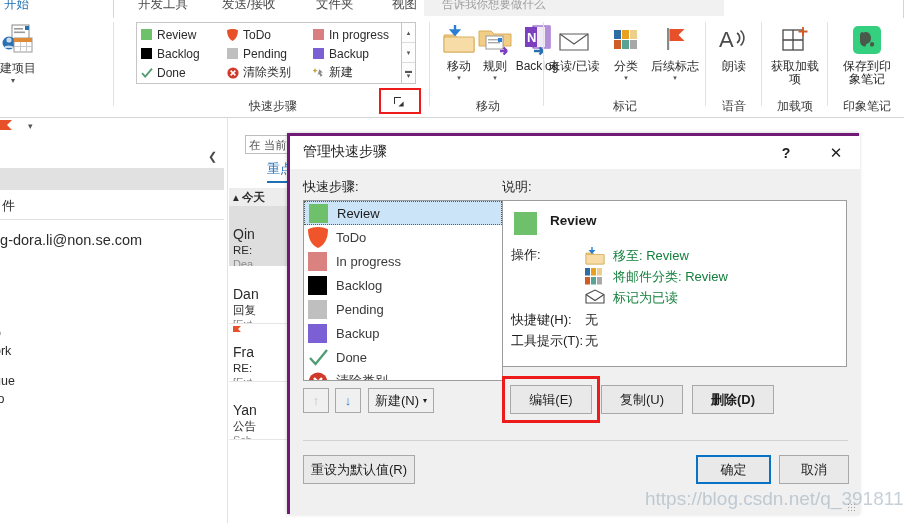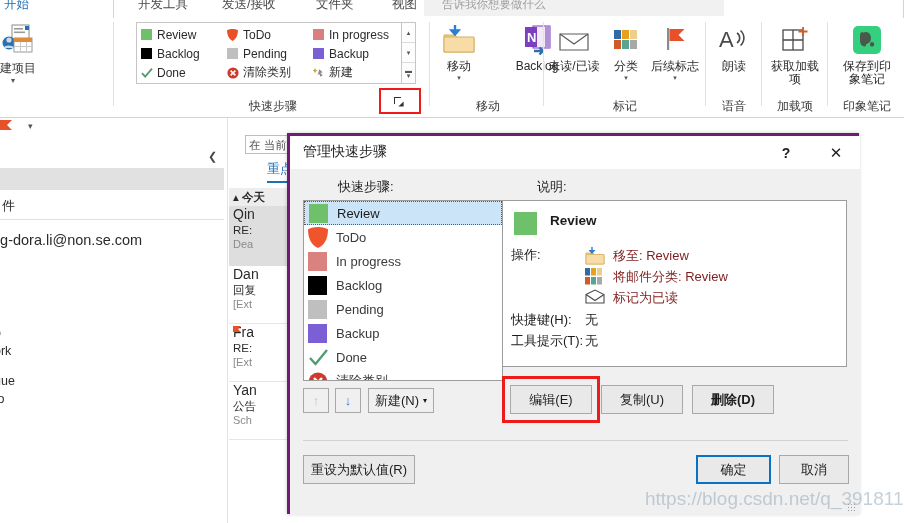--- a/index.html
+++ b/index.html
@@ -159,21 +159,21 @@
   #day-head {
     position:absolute; left:0; top:62px; width:72px; height:18px; background:#ededed;
     font-size:11.5px; color:#2b2b2b; font-weight:bold;
     display:flex; align-items:center; padding-left:4px; overflow:hidden;
   }
   .mail-row {
     position:absolute; left:0; width:72px; overflow:hidden;
     border-bottom:1px solid #e6e6e6;
   }
   .mail-row.sel { background:#dedede; border-bottom:none; }
-  .mail-from { font-size:14px; color:#2b2b2b; line-height:17px; padding-left:4px; white-space:nowrap; }
+  .mail-from { font-size:14px; color:#2b2b2b; line-height:17px; padding-left:4px; white-space:nowrap;margin-top:20px; }
   .mail-subj { font-size:11.5px; color:#2b2b2b; line-height:14px; padding-left:4px; white-space:nowrap; }
   .mail-prev { font-size:11px; color:#8a8a8a; line-height:14px; padding-left:4px; white-space:nowrap; }
   #mail-flag { position:absolute; left:4px; top:196px; width:9px; height:10px; }
 
   #reading-pane {
     position:absolute; left:301px; top:0; width:603px; height:405px; background:#ffffff;
   }
 
   
   #dialog {
@@ -194,21 +194,21 @@
   }
   #dlg-close {
     position:absolute; right:10px; top:5px; width:28px; height:24px;
     display:flex; align-items:center; justify-content:center;
     font-size:15px; color:#1c1c1c;
   }
   #dlg-body {
     position:absolute; left:0; top:33px; width:570px; height:346px; background:#f0f0f0;
   }
   .dlg-label {
-    position:absolute; font-size:13px; color:#1c1c1c; white-space:nowrap;margin-left:35px;
+    position:absolute; font-size:13px; color:#1c1c1c; white-space:nowrap;
   }
 
   
   #qs-list {
     position:absolute; left:13px; top:31px; width:200px; height:181px;
     background:#ffffff; border:1px solid #9c9c9c; overflow:hidden;
   }
   .qsl-item {
     height:24px; display:flex; align-items:center; padding-left:3px;
     font-size:13px; color:#3a3a3a; white-space:nowrap;
@@ -242,21 +242,21 @@
   }
   #desc-sw {
     position:absolute; left:11px; top:11px; width:23px; height:23px;
   }
   #desc-name {
     position:absolute; left:47px; top:12px; font-size:13.5px; color:#1c1c1c; font-weight:bold;
   }
   #desc-actions-label { position:absolute; left:8px; top:45px; font-size:13px; color:#1c1c1c; }
   .act-row {
     position:absolute; left:82px; height:21px; display:flex; align-items:center;
-    font-size:13px; color:#7f1d1d; white-space:nowrap;
+    font-size:13px; color:#15803d; white-space:nowrap;
   }
   .act-icon { width:20px; height:18px; margin-right:8px; flex:0 0 auto; position:relative; }
   #desc-key-label { position:absolute; left:8px; top:110px; font-size:13px; color:#1c1c1c; }
   #desc-key-val { position:absolute; left:82px; top:110px; font-size:13px; color:#1c1c1c; }
   #desc-tip-label { position:absolute; left:8px; top:131px; font-size:13px; color:#1c1c1c; }
   #desc-tip-val { position:absolute; left:82px; top:131px; font-size:13px; color:#1c1c1c; }
 
   
   .abtn {
     position:absolute; top:216px; width:82px; height:29px;
@@ -438,20 +438,34 @@
         <span class="ricon">
           <svg width="34" height="34" viewBox="0 0 34 34">
             <path d="M2 12h11l3 3h16v14H2z" fill="#f2cd86" stroke="#d8ae5e"></path>
             <path d="M2 14h30v15H2z" fill="#f7dca8" stroke="#d8ae5e"></path>
             <path d="M13 2v7M13 11.5l-3.5-4h7z" fill="#2a7fd4" stroke="#2a7fd4" stroke-width="2.4"></path>
           </svg>
         </span>
         <span class="rlabel">移动</span>
         <span class="rcaret">▾</span>
       </div>
+      <div class="rbtn" style="left:35px">
+        <span class="ricon">
+          <svg width="34" height="34" viewBox="0 0 34 34">
+            <path d="M1 8h12l3 3h17v12H1z" fill="#f2cd86" stroke="#d8ae5e"></path>
+            <rect x="8" y="13" width="17" height="13" fill="#ffffff" stroke="#9a9a9a"></rect>
+            <rect x="10" y="16" width="10" height="1.4" fill="#aaa"></rect>
+            <rect x="10" y="19" width="12" height="1.4" fill="#aaa"></rect>
+            <rect x="20" y="15" width="4" height="4" fill="#2a7fd4"></rect>
+            <path d="M22 28h7M29 28l-3.5-3.5M29 28l-3.5 3.5" stroke="#7b3fbf" stroke-width="2.4" fill="none"></path>
+          </svg>
+        </span>
+        <span class="rlabel">规则</span>
+        <span class="rcaret">▾</span>
+      </div>
       <div class="rbtn" style="left:71px;width:64px">
         <span class="ricon">
           <svg width="34" height="34" viewBox="0 0 34 34">
             <rect x="13" y="3" width="17" height="22" fill="#f0eaf6" stroke="#7b3fbf"></rect>
             <rect x="25" y="3" width="5" height="22" fill="#b48fd8"></rect>
             <rect x="5" y="4" width="12" height="20" fill="#7b3fbf"></rect>
             <text x="7" y="19" font-family="Liberation Sans, sans-serif" font-size="13" fill="#fff" font-weight="bold">N</text>
             <path d="M14 28h9M23 28l-3.5-3.5M23 28l-3.5 3.5" stroke="#2a6fb0" stroke-width="2.4" fill="none"></path>
           </svg>
         </span>

